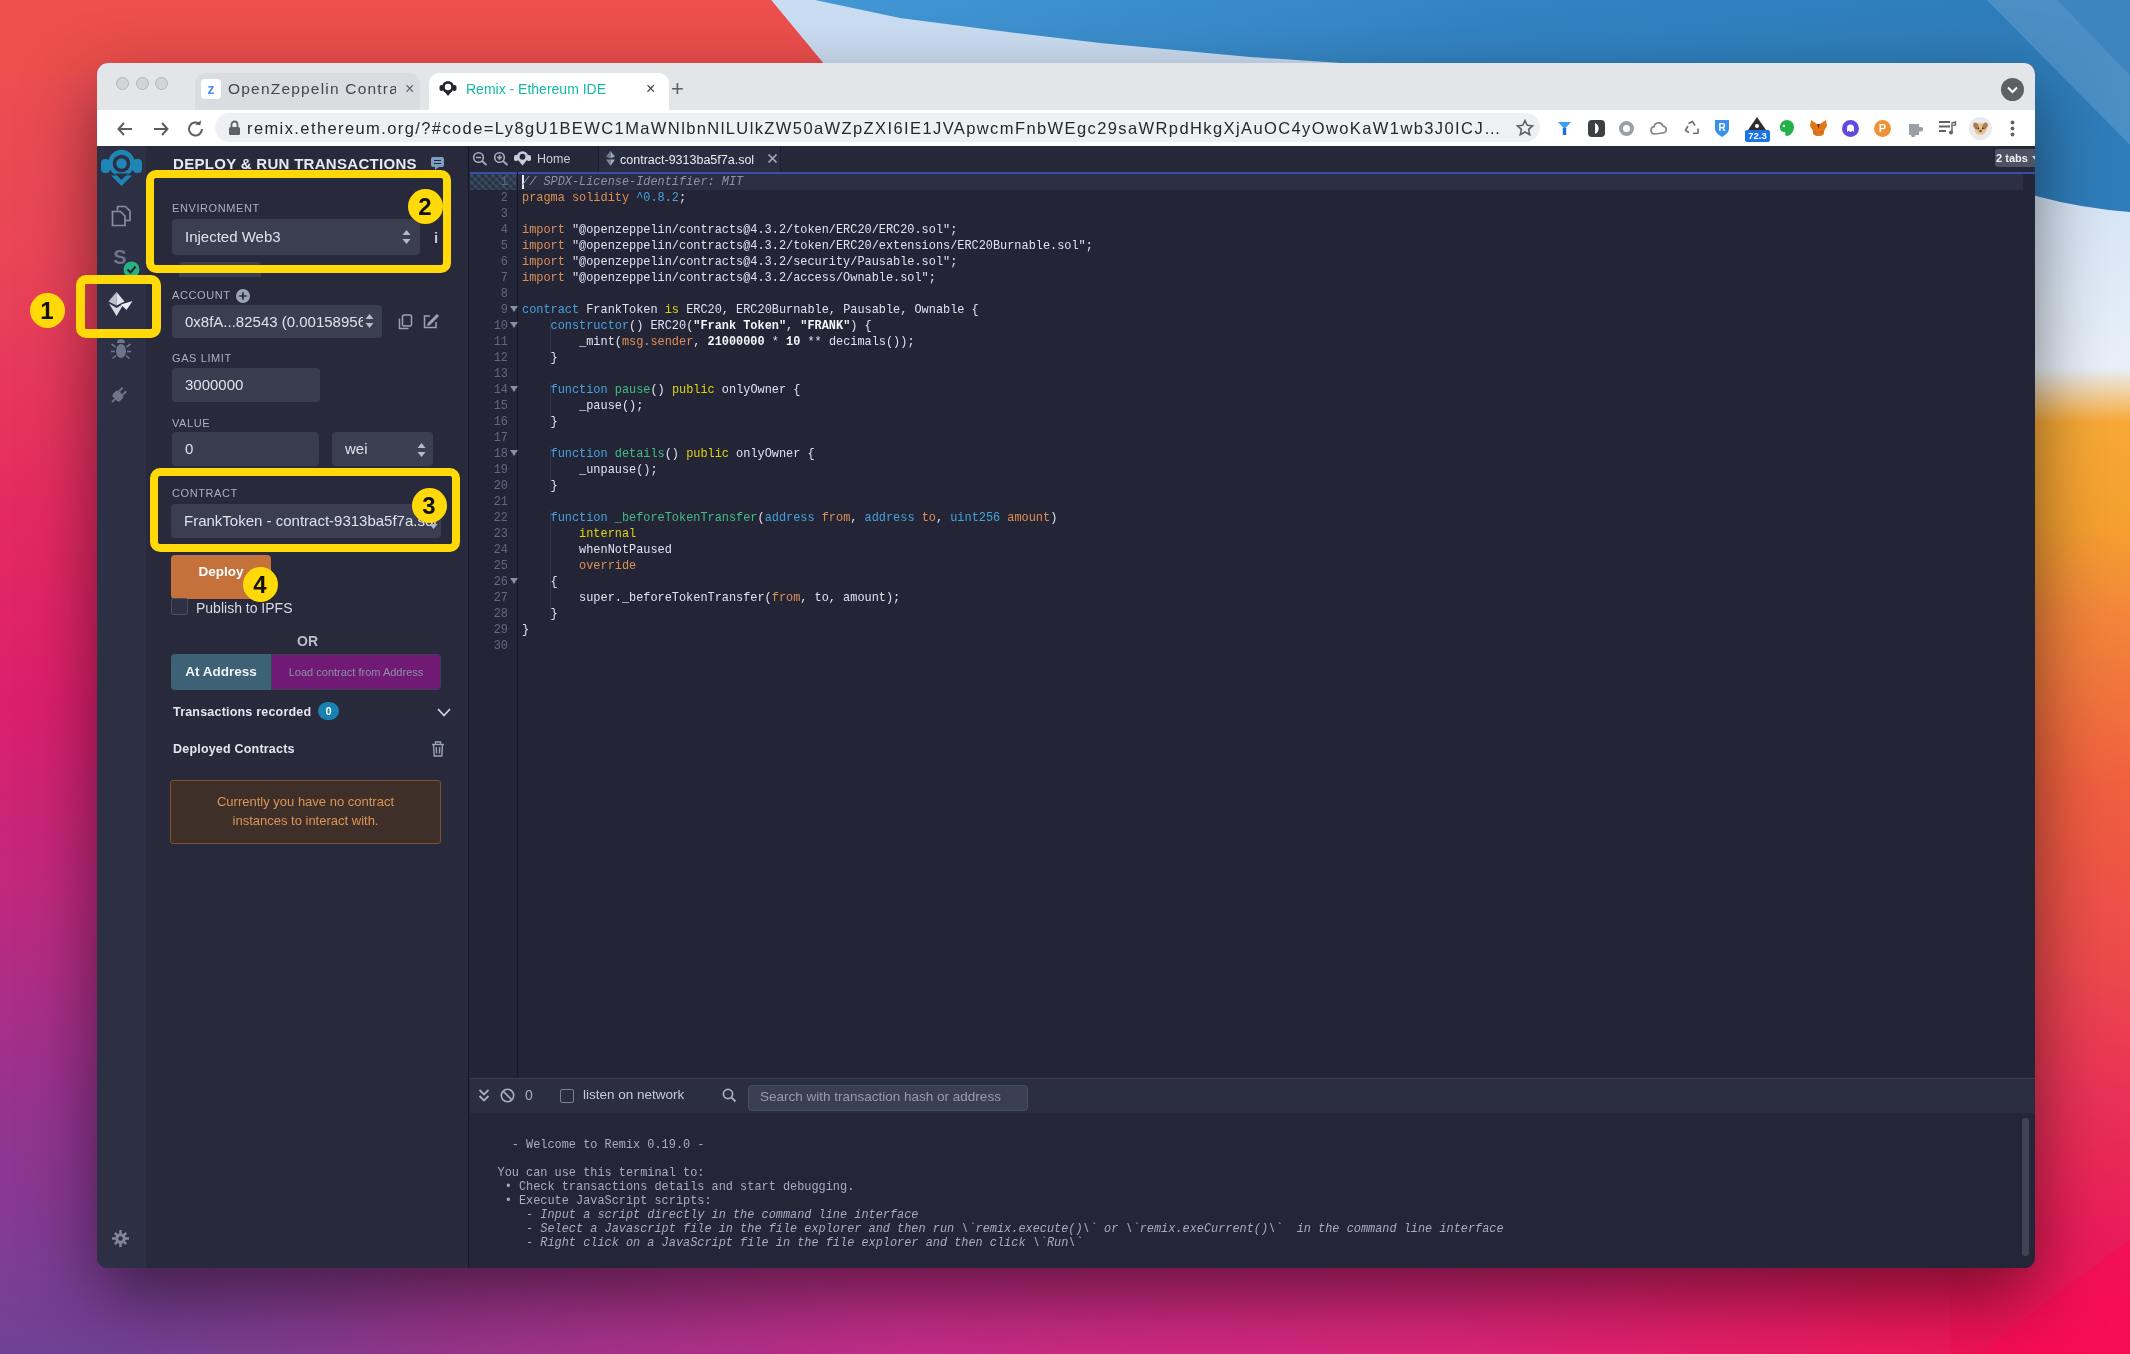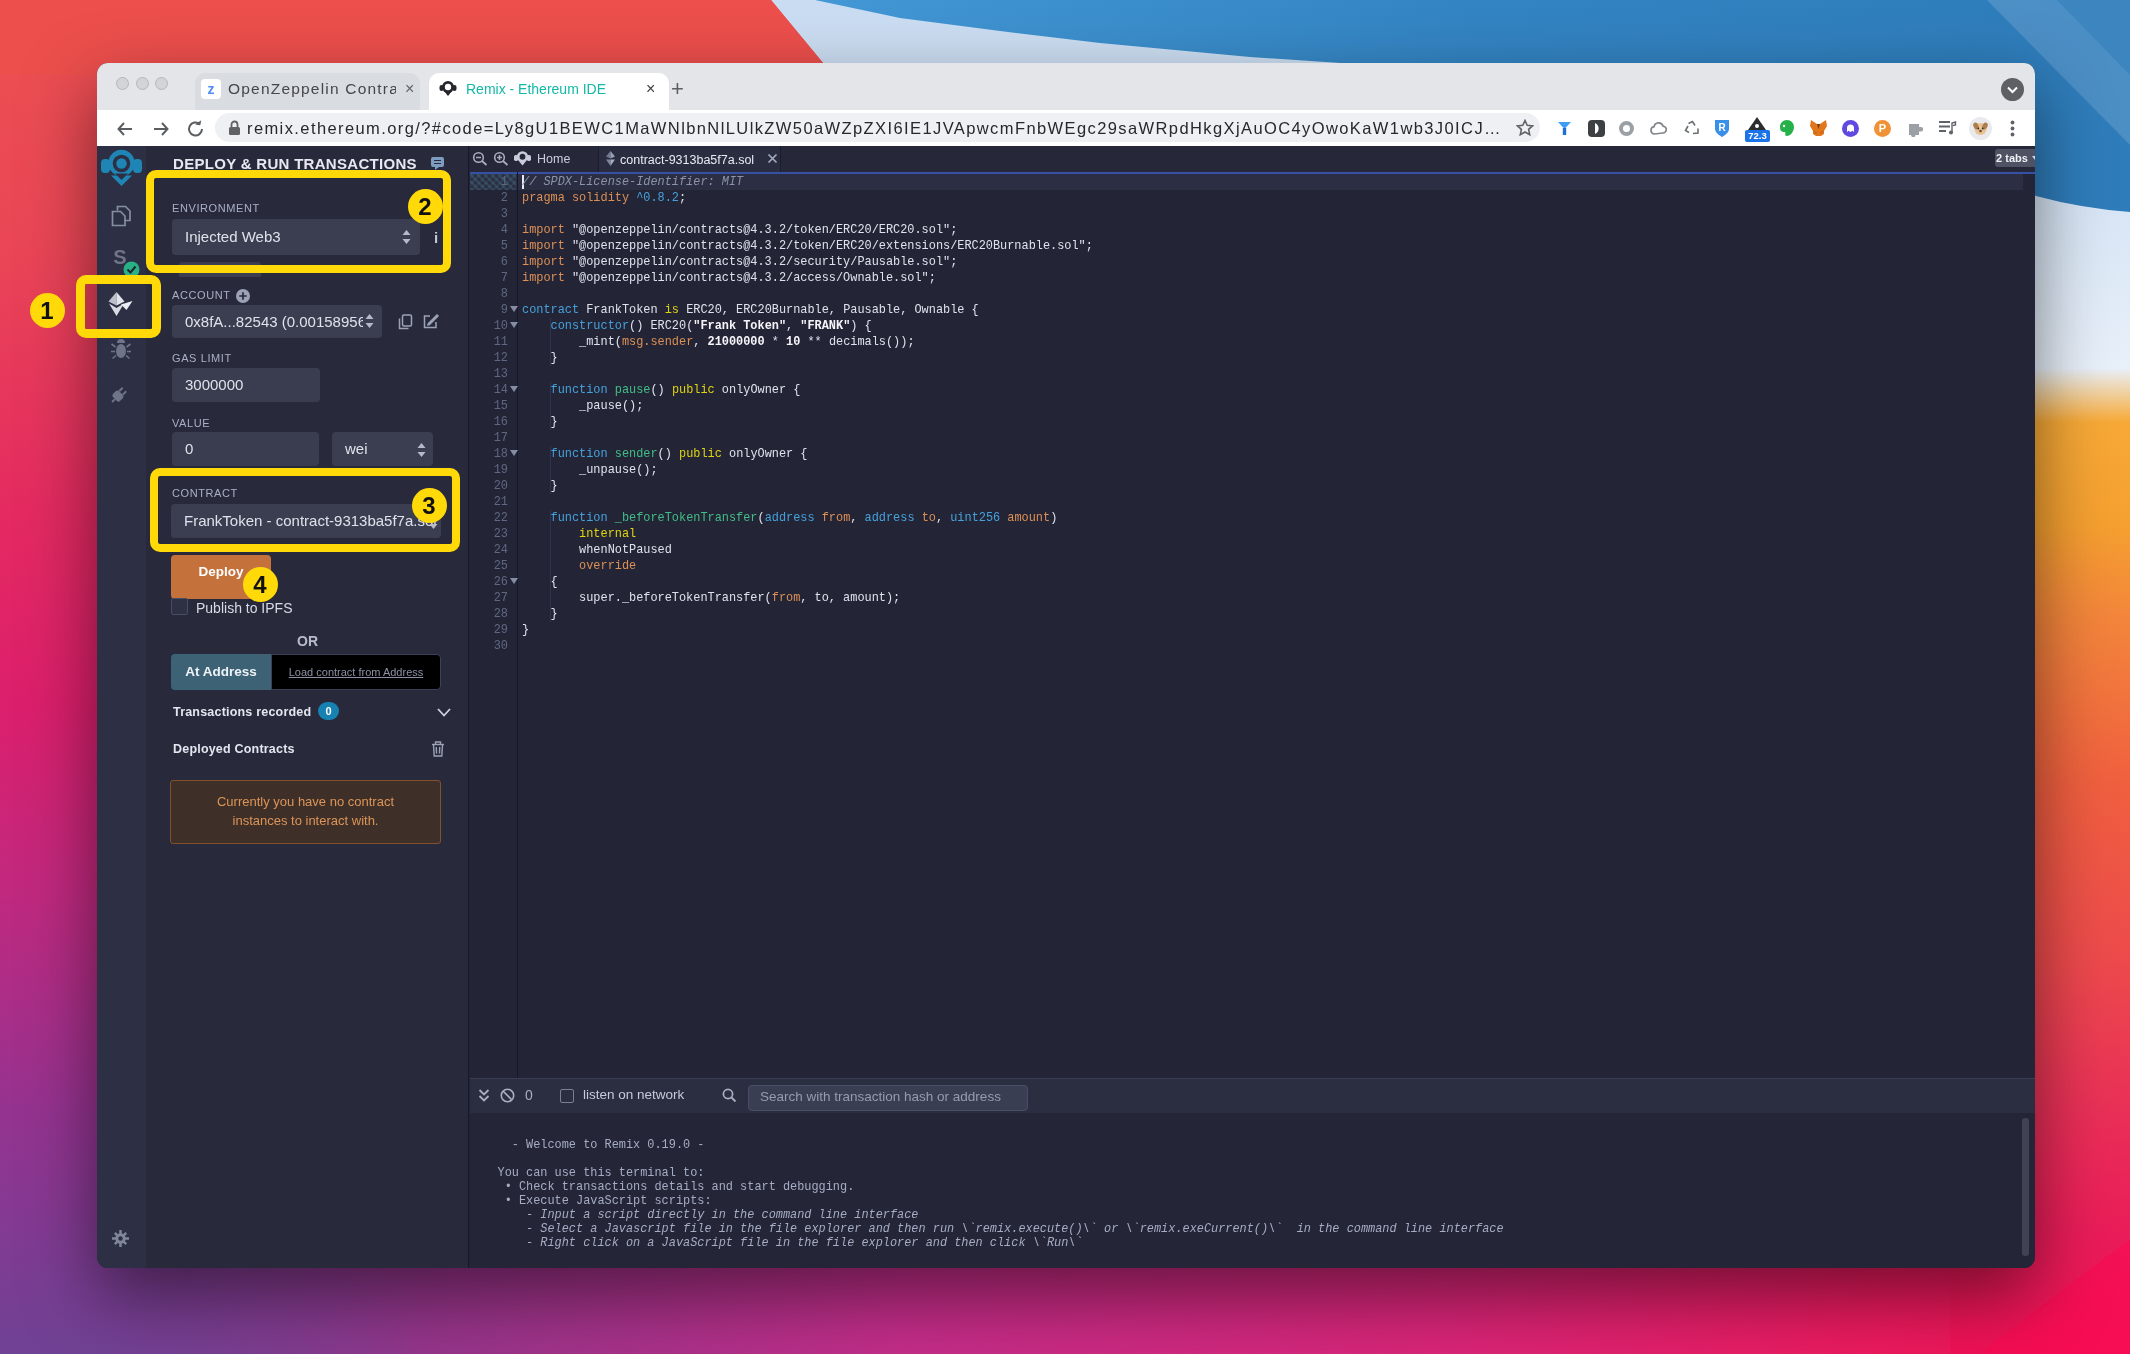--- a/index.html
+++ b/index.html
@@ -310,21 +310,21 @@
 <div class="abs" style="left:87px;top:449px;font-size:15px;color:#dfe2ea;white-space:nowrap;">FrankToken - contract-9313ba5f7a.sol</div>
 <svg class="abs" style="left:332px;top:452px" width="9" height="14" viewBox="0 0 9 14">
       <path d="M4.5,0 L8.5,5 L0.5,5 Z" fill="#b6bac8"></path>
       <path d="M4.5,14 L8.5,9 L0.5,9 Z" fill="#b6bac8"></path>
     </svg>
 <div class="abs" style="left:74px;top:492px;width:100px;height:44px;background:#c4713c;border-radius:4px;color:#fff;font-size:13.5px;font-weight:700;text-align:center;line-height:33px;">Deploy</div>
 <div class="abs" style="left:74px;top:535px;width:17px;height:17px;background:#2e3144;border:1px solid #474d63;border-radius:2px;box-sizing:border-box;"></div>
 <div class="abs" style="left:99px;top:537px;font-size:14px;color:#d8dbe5;">Publish to IPFS</div>
 <div class="abs" style="left:49px;top:570px;width:323px;text-align:center;font-size:14px;font-weight:600;color:#b7bccb;">OR</div>
 <div class="abs" style="left:74px;top:591px;width:100px;height:36px;background:#3d6175;border-radius:4px 0 0 4px;color:#eef3f7;font-size:13.5px;font-weight:700;text-align:center;line-height:36px;">At Address</div>
-<div class="abs" style="left:174px;top:591px;width:170px;height:36px;background:#000000;border:1px solid #3d4157;border-radius:0 4px 4px 0;box-sizing:border-box;color:#8b90a4;font-size:11px;text-align:center;line-height:34px;white-space:nowrap;text-decoration:underline;">Load contract from Address</div>
+<div class="abs" style="left:174px;top:591px;width:170px;height:36px;background:#701a75;border:1px solid #3d4157;border-radius:0 4px 4px 0;box-sizing:border-box;color:#8b90a4;font-size:11px;text-align:center;line-height:34px;white-space:nowrap;">Load contract from Address</div>
 <div class="abs" style="left:76px;top:642px;font-size:12.5px;font-weight:600;color:#e3e6ef;letter-spacing:.2px;">Transactions recorded</div>
 <div class="abs" style="left:221px;top:639px;width:21px;height:18px;border-radius:9px;background:#1781b2;color:#fff;font-size:11px;font-weight:700;text-align:center;line-height:18px;">0</div>
 <svg class="abs" style="left:340px;top:645px" width="14" height="9" viewBox="0 0 14 9">
       <path d="M1,1 L7,7.5 L13,1" stroke="#cfd3df" stroke-width="1.8" fill="none"></path>
     </svg>
 <div class="abs" style="left:76px;top:679px;font-size:12.5px;font-weight:600;color:#e3e6ef;letter-spacing:.2px;">Deployed Contracts</div>
 <svg class="abs" style="left:334px;top:678px" width="14" height="16" viewBox="0 0 14 16">
       <g fill="none" stroke="#9ca2b6" stroke-width="1.4">
         <path d="M1,3.5 L13,3.5"></path>
         <path d="M4.5,3 L4.5,1 L9.5,1 L9.5,3"></path>
@@ -435,21 +435,21 @@
 
 <span class="b">contract</span> FrankToken <span class="y">is</span> ERC20, ERC20Burnable, Pausable, Ownable {
     <span class="b">constructor</span>() ERC20(<span class="s">"Frank Token"</span>, <span class="s">"FRANK"</span>) {
         _mint(<span class="k">msg.sender</span>, <span class="n">21000000</span> * <span class="n">10</span> ** decimals());
     }
 
     <span class="b">function</span> <span class="g">pause</span>() <span class="y">public</span> onlyOwner {
         _pause();
     }
 
-    <span class="b">function</span> <span class="g">sender</span>() <span class="y">public</span> onlyOwner {
+    <span class="b">function</span> <span class="g">details</span>() <span class="y">public</span> onlyOwner {
         _unpause();
     }
 
     <span class="b">function</span> <span class="g">_beforeTokenTransfer</span>(<span class="b">address</span> <span class="k">from</span>, <span class="b">address</span> <span class="k">to</span>, <span class="b">uint256</span> <span class="k">amount</span>)
         <span class="y">internal</span>
         whenNotPaused
         <span class="k">override</span>
     {
         super._beforeTokenTransfer(<span class="k">from</span>, to, amount);
     }

